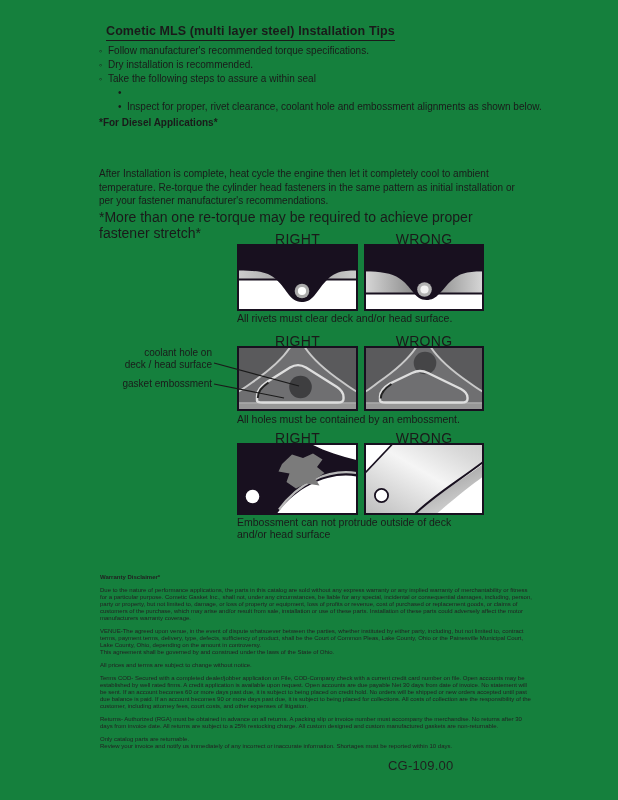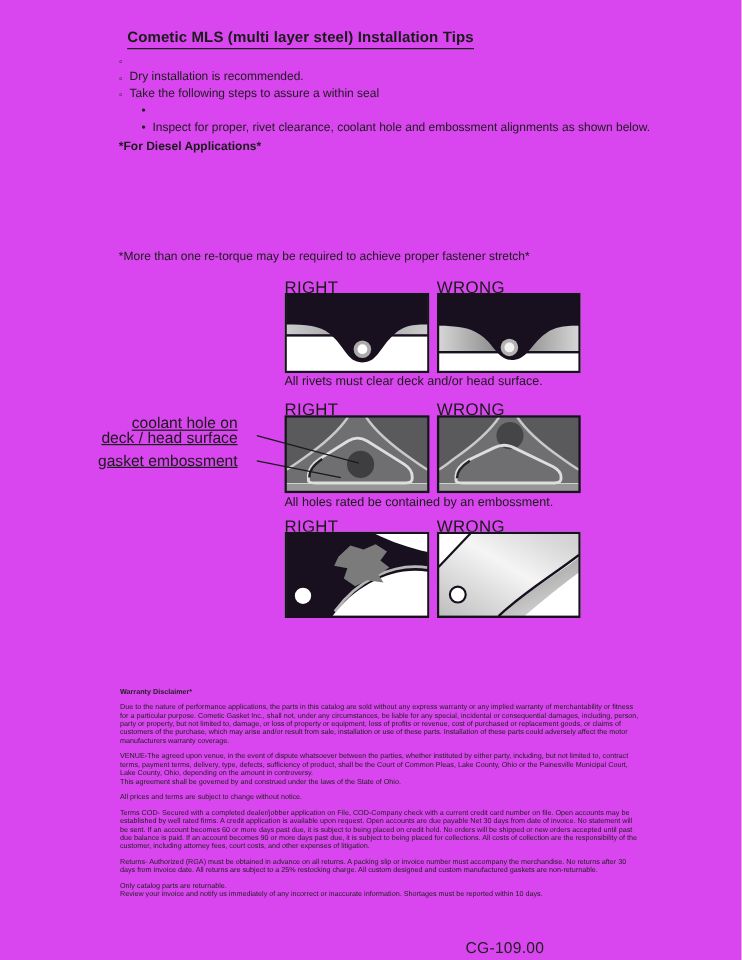--- a/index.html
+++ b/index.html
@@ -1,79 +1,81 @@
 <!DOCTYPE html>
 <html><head>
 <meta charset="utf-8">
 <style>
   html,body{margin:0;padding:0;background:#ffffff;}
   .page{
-    position:relative;width:618px;height:800px;background:#d946ef;overflow:hidden;
+    position:relative;width:618px;height:800px;background:#15803d;overflow:hidden;
     font-family:"Liberation Sans","DejaVu Sans",sans-serif;color:#1a1a1a;
   }
   .abs{position:absolute;}
   
   .title{
     left:106px;top:24px;font-size:12.5px;font-weight:bold;
     border-bottom:1.5px solid #1a1a1a;padding-bottom:2px;letter-spacing:0.1px;
   }
   
   .bullets{left:99px;top:44px;width:460px;font-size:10px;line-height:14px;}
   .brow{display:flex;}
   .brow .g{width:9px;flex:none;font-size:9px;}
   .brow.sub{margin-left:19px;}
   .brow.sub .g{font-size:10px;}
   
   .diesel-head{left:99px;top:117px;font-size:10px;font-weight:bold;}
   .dpara1{left:99px;top:135px;width:428px;font-size:10px;line-height:13.5px;}
   .dpara2{left:99px;top:167px;width:428px;font-size:10px;line-height:13.5px;}
-  .dnote{left:99px;top:209px;width:428px;font-size:10px;}
-  
-  .dlabel{font-size:14px;letter-spacing:0.3px;text-align:left;width:121px;}
+  .dnote{left:99px;top:209px;width:428px;font-size:14px;}
+  
+  .dlabel{font-size:14px;letter-spacing:0.3px;text-align:center;width:121px;}
   .dcap{font-size:10.5px;line-height:11.5px;}
-  .anno{font-size:13px;line-height:11.5px;text-align:right;width:118px;left:80px;text-decoration:underline;}
+  .anno{font-size:10px;line-height:11.5px;text-align:right;width:118px;left:94px;}
   
   .disclaimer{left:100px;top:574px;width:434px;font-size:6px;line-height:7px;color:#222;}
   .disclaimer .dhead{font-weight:bold;}
   .disclaimer .dp{margin-top:6px;}
   .disclaimer .dp.nogap{margin-top:0;}
   
-  .footer{left:388px;top:758px;font-size:13px;color:#1f1f1f;letter-spacing:0.2px;margin-top:24px;}
+  .footer{left:388px;top:758px;font-size:13px;color:#1f1f1f;letter-spacing:0.2px;}
   svg{display:block;}
   .overlay{left:0;top:0;pointer-events:none;}
 </style>
 </head>
 <body>
 
 <div class="page">
 
   <div class="abs title">Cometic MLS (multi layer steel) Installation Tips</div>
 
   <div class="abs bullets">
     <div class="brow">
       <span class="g">◦</span>
+      <span>Follow manufacturer's recommended torque specifications.</span>
     </div>
     <div class="brow">
       <span class="g">◦</span>
       <span>Dry installation is recommended.</span>
     </div>
     <div class="brow">
       <span class="g">◦</span>
       <span>Take the following steps to assure a within seal</span>
     </div>
     <div class="brow sub">
       <span class="g">•</span>
     </div>
     <div class="brow sub">
       <span class="g">•</span>
       <span>Inspect for proper, rivet clearance, coolant hole and embossment alignments as shown below.</span>
     </div>
   </div>
 
   <div class="abs diesel-head">*For Diesel Applications*</div>
+  <div class="abs dpara2">After Installation is complete, heat cycle the engine then let it completely cool to ambient temperature. Re-torque the cylinder head fasteners in the same pattern as initial installation or per your fastener manufacturer's recommendations.</div>
   <div class="abs dnote">*More than one re-torque may be required to achieve proper fastener stretch*</div>
 
   <div class="abs dlabel" style="left:237px;top:231px;">RIGHT</div>
   <div class="abs dlabel" style="left:364px;top:231px;width:120px;">WRONG</div>
 
   <svg class="abs" style="left:237px;top:244px;" width="121" height="67" viewBox="0 0 121 67">
     <defs>
       <linearGradient id="gs1" x1="0" y1="0" x2="1" y2="0">
         <stop offset="0" stop-color="#cccccc"></stop>
           <stop offset="0.38" stop-color="#a6a6a6"></stop>
@@ -140,21 +142,21 @@
     <path d="M118.5,1.5 H67 C75,13.5 89,25.5 105,36.5 C110.5,40.5 115,43.5 118.5,45.5 Z" fill="#5a5a5c"></path>
     <path d="M67,1.5 C75,13.5 89,25.5 105,36.5 C110.5,40.5 115,43.5 118.5,45.5" stroke="#c9c9c9" stroke-width="2" fill="none"></path>
     <rect x="1.5" y="56.5" width="117" height="1.2" fill="#cfcfcf"></rect>
     <rect x="1.5" y="57.5" width="117" height="6" fill="#979797"></rect>
     <circle cx="61" cy="17" r="11.3" fill="#454547"></circle>
     <path d="M16,54.5 V50.5 C16,45.5 19.5,41.5 26,37.5 L48,27 C53,24.5 59,24.5 64,27 L97,43 C101.5,45.5 103.5,48 103.5,51.5 V53 C103.5,55.5 101.5,56.5 98,56.5 H21.5 C17.5,56.5 16,55.5 16,54.5 Z" fill="none" stroke="#dedede" stroke-width="2.4"></path>
     <path d="M16.8,52.5 C16.8,46.5 20.5,42.5 27.5,38" stroke="#232323" stroke-width="2" fill="none"></path>
     <rect x="1" y="1" width="118" height="63" fill="none" stroke="#18101f" stroke-width="2"></rect>
   </svg>
 
-  <div class="abs dcap" style="left:237px;top:414px;width:260px;">All holes rated be contained by an embossment.</div>
+  <div class="abs dcap" style="left:237px;top:414px;width:260px;">All holes must be contained by an embossment.</div>
 
   <div class="abs dlabel" style="left:237px;top:430px;">RIGHT</div>
   <div class="abs dlabel" style="left:364px;top:430px;width:120px;">WRONG</div>
 
   <svg class="abs" style="left:237px;top:443px;" width="121" height="72" viewBox="0 0 121 72">
     <rect x="0" y="0" width="121" height="72" fill="#ffffff"></rect>
     <path d="M1.5,1.5 H75 C89,8.5 104,13.5 119.5,17 V33.5 C91,28.5 59,44.5 40,70.5 H1.5 Z" fill="#18101f"></path>
     <path d="M119.5,30 C90,25.5 60.5,41 42,66.5" stroke="#b9b9b9" stroke-width="2.2" fill="none"></path>
     <path d="M45,21 L55,11.5 L66,15 L76,10.5 L85.5,16.5 L80,24 L87.5,30 L78.5,36 L82.5,42.5 L69,40.5 L59,45.5 L49.5,39 L52.5,30.5 L41.5,28.5 Z" fill="#7b7b7b"></path>
     <circle cx="15.5" cy="53.5" r="6.8" fill="#ffffff"></circle>
@@ -176,20 +178,21 @@
     </defs>
     <rect x="0" y="0" width="120" height="72" fill="#ffffff"></rect>
     <path d="M28,1.5 H118.5 V19.5 C92,39.5 70,52.5 51.5,70.5 H1.5 V29.5 Z" fill="url(#g3)"></path>
     <path d="M118.5,21.5 C92,41 70,53.5 52.5,70.5 H73 C94,52.5 107.5,42 118.5,34 Z" fill="url(#g4)"></path>
     <path d="M28,1.5 L1.5,29.5" stroke="#18101f" stroke-width="1.8" fill="none"></path>
     <path d="M118.5,19.5 C92,39.5 70,52.5 51.5,70.5" stroke="#18101f" stroke-width="2" fill="none"></path>
     <circle cx="17.5" cy="52.5" r="6.6" fill="#ffffff" stroke="#18101f" stroke-width="1.8"></circle>
     <rect x="1" y="1" width="118" height="70" fill="none" stroke="#18101f" stroke-width="2"></rect>
   </svg>
 
+  <div class="abs dcap" style="left:237px;top:517px;width:225px;">Embossment can not protrude outside of deck and/or head surface</div>
 
   <svg class="abs overlay" width="618" height="800" viewBox="0 0 618 800">
     <line x1="214" y1="363" x2="299" y2="386" stroke="#1a1a1a" stroke-width="1.1"></line>
     <line x1="214" y1="384" x2="284" y2="398" stroke="#1a1a1a" stroke-width="1.1"></line>
   </svg>
 
   <div class="abs disclaimer">
     <div class="dhead">Warranty Disclaimer*</div>
     <div class="dp">Due to the nature of performance applications, the parts in this catalog are sold without any express warranty or any implied warranty of merchantability or fitness for a particular purpose. Cometic Gasket Inc., shall not, under any circumstances, be liable for any special, incidental or consequential damages, including, person, party or property, but not limited to, damage, or loss of property or equipment, loss of profits or revenue, cost of purchased or replacement goods, or claims of customers of the purchase, which may arise and/or result from sale, installation or use of these parts. Installation of these parts could adversely affect the motor manufacturers warranty coverage.</div>
     <div class="dp">VENUE-The agreed upon venue, in the event of dispute whatsoever between the parties, whether instituted by either party, including, but not limited to, contract terms, payment terms, delivery, type, defects, sufficiency of product, shall be the Court of Common Pleas, Lake County, Ohio or the Painesville Municipal Court, Lake County, Ohio, depending on the amount in controversy.</div>

